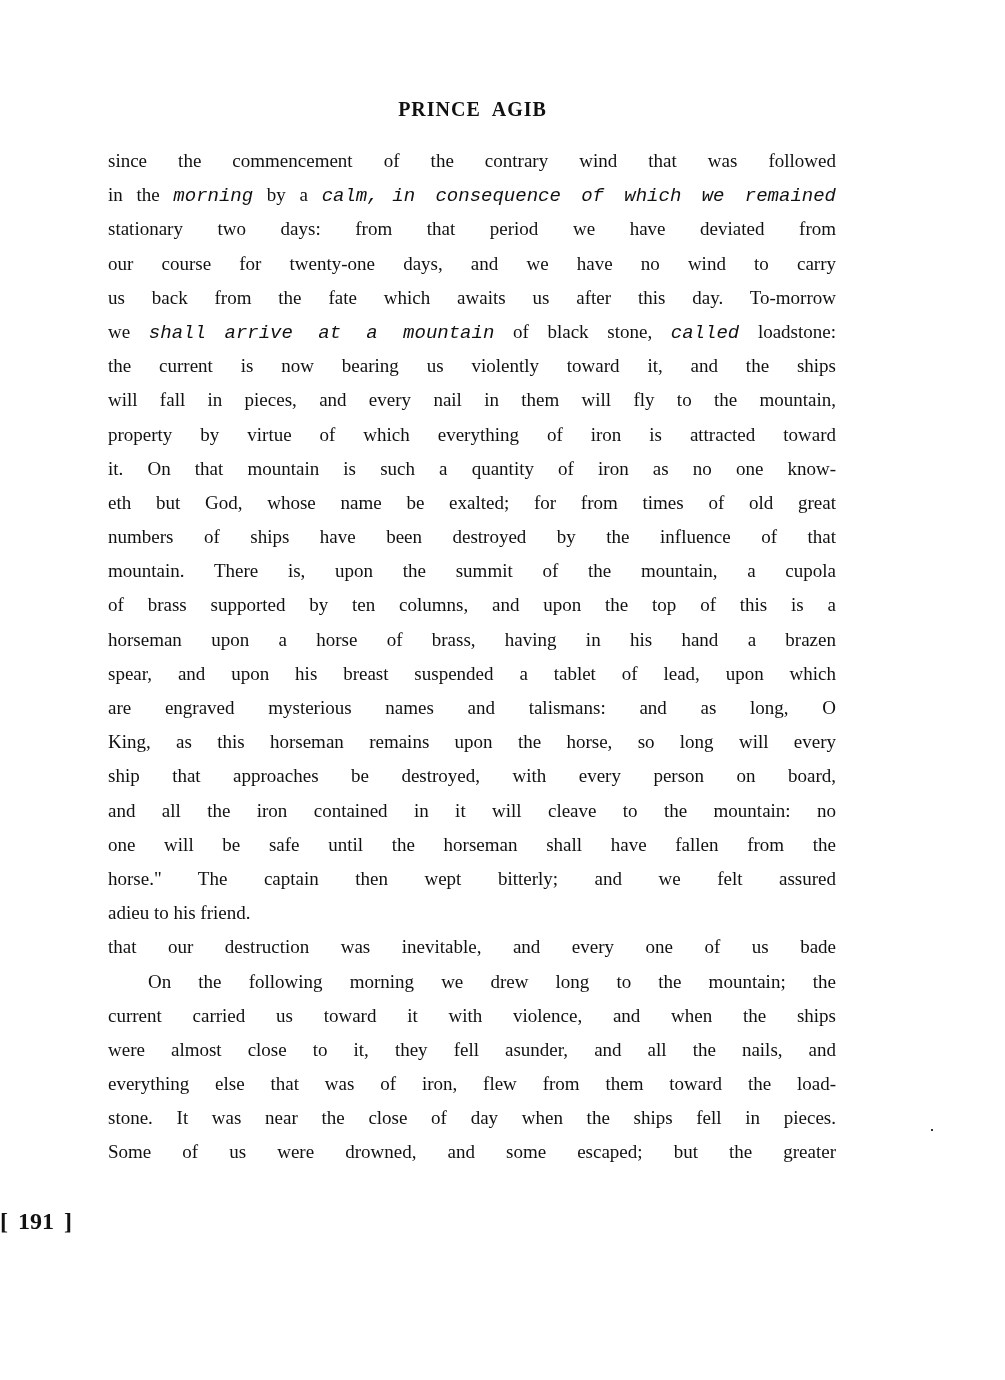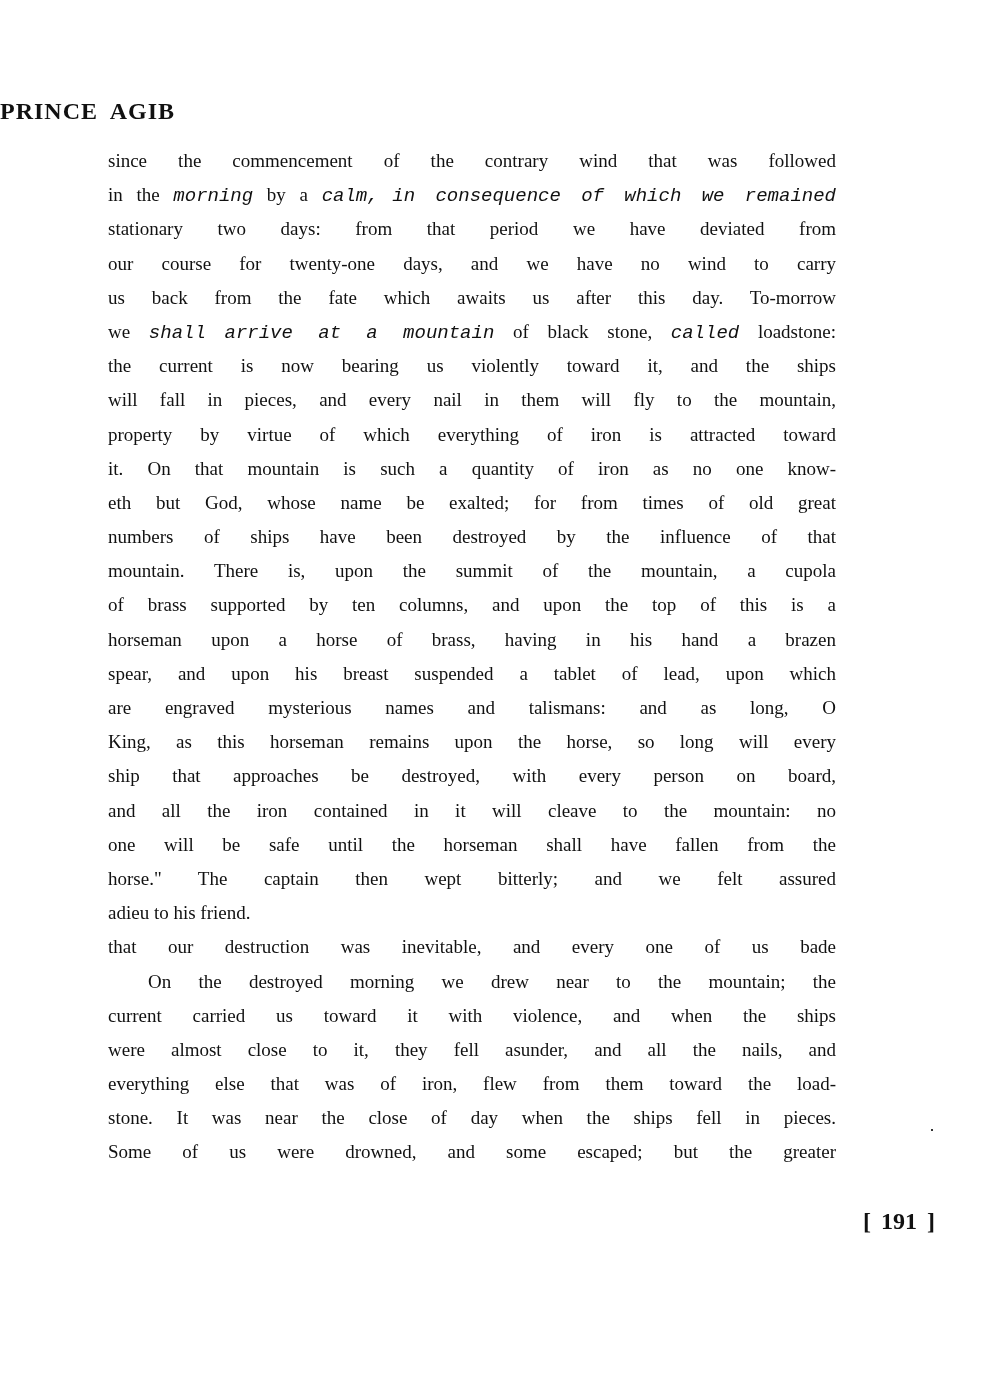--- a/index.html
+++ b/index.html
@@ -13,21 +13,22 @@
       position: relative;
       overflow: hidden;
       font-family: "Liberation Serif", "DejaVu Serif", serif;
       color: #111111;
     }
     .page-header {
       position: absolute;
       top: 98px;
       left: 0;
       width: 945px;
-      font-size: 24px;
+      text-align: center;
+      font-size: 20px;
       font-weight: bold;
       letter-spacing: 1px;
       word-spacing: 6px;
     }
     .body-text {
       position: absolute;
       top: 144px;
       left: 108px;
       width: 728px;
     }
@@ -48,21 +49,21 @@
     }
     .line em {
       font-style: italic;
       font-family: Liberation Mono, monospace;
     }
     .page-number {
       position: absolute;
       top: 1208px;
       left: 0;
       width: 935px;
-      text-align: right;
+      text-align: left;
       font-size: 24px;
       font-weight: bold;
       word-spacing: 4px;
     }
     .speck {
       position: absolute;
       left: 931px;
       top: 1129px;
       width: 2px;
       height: 2px;
@@ -93,21 +94,21 @@
       <div class="line"><span>horseman upon a horse of brass, having in his hand a brazen</span></div>
       <div class="line"><span>spear, and upon his breast suspended a tablet of lead, upon which</span></div>
       <div class="line"><span>are engraved mysterious names and talismans:  and as long, O</span></div>
       <div class="line"><span>King, as this horseman remains upon the horse, so long will every</span></div>
       <div class="line"><span>ship that approaches be destroyed, with every person on board,</span></div>
       <div class="line"><span>and all the iron contained in it will cleave to the mountain:  no</span></div>
       <div class="line"><span>one will be safe until the horseman shall have fallen from the</span></div>
       <div class="line"><span>horse."  The captain then wept bitterly;  and we felt assured</span></div>
       <div class="line last"><span>adieu to his friend.</span></div>
       <div class="line"><span>that our destruction was inevitable, and every one of us bade</span></div>
-      <div class="line indent"><span>On the destroyed morning we drew near to the mountain;  the</span></div>
+      <div class="line indent"><span>On the following morning we drew long to the mountain;  the</span></div>
       <div class="line"><span>current carried us toward it with violence, and when the ships</span></div>
       <div class="line"><span>were almost close to it, they fell asunder, and all the nails, and</span></div>
       <div class="line"><span>everything else that was of iron, flew from them toward the load-</span></div>
       <div class="line"><span>stone.   It was near the close of day when the ships fell in pieces.</span></div>
       <div class="line"><span>Some of us were drowned, and some escaped;  but the greater</span></div>
     </div>
 
   <div class="page-number">[ 191 ]</div>
 
   <div class="speck"></div>

